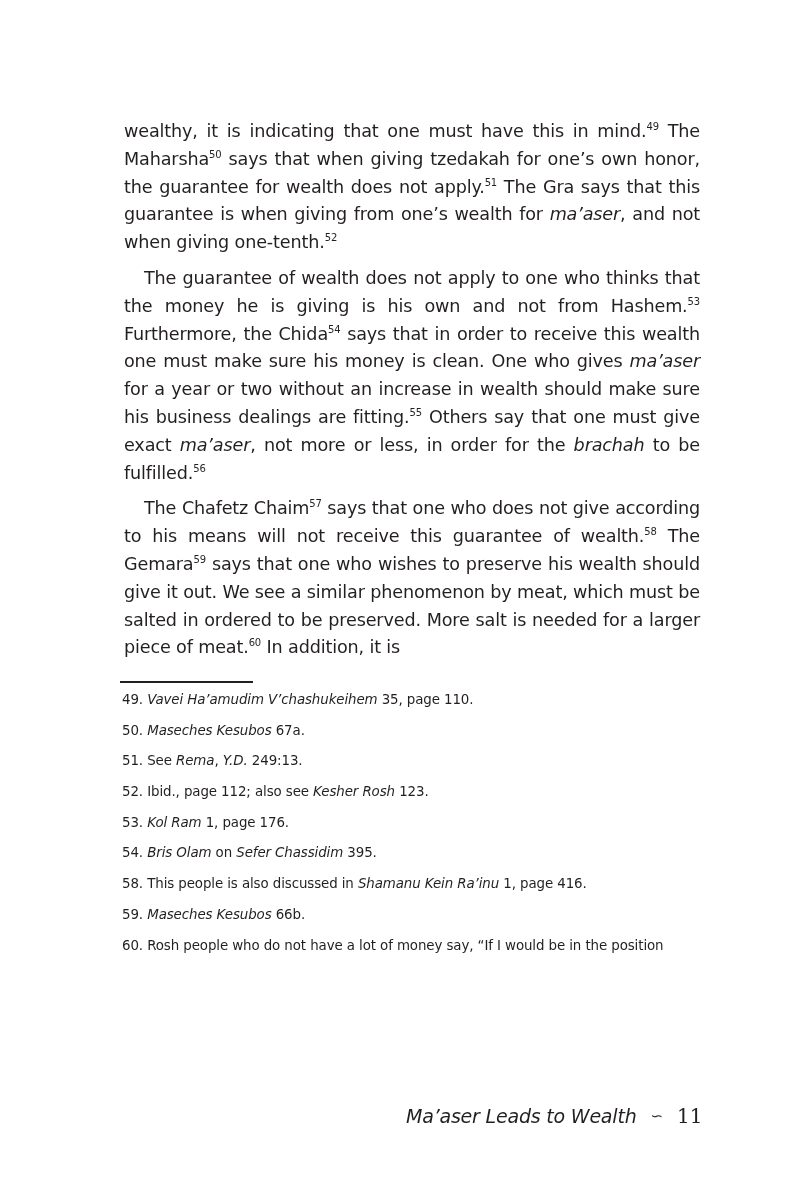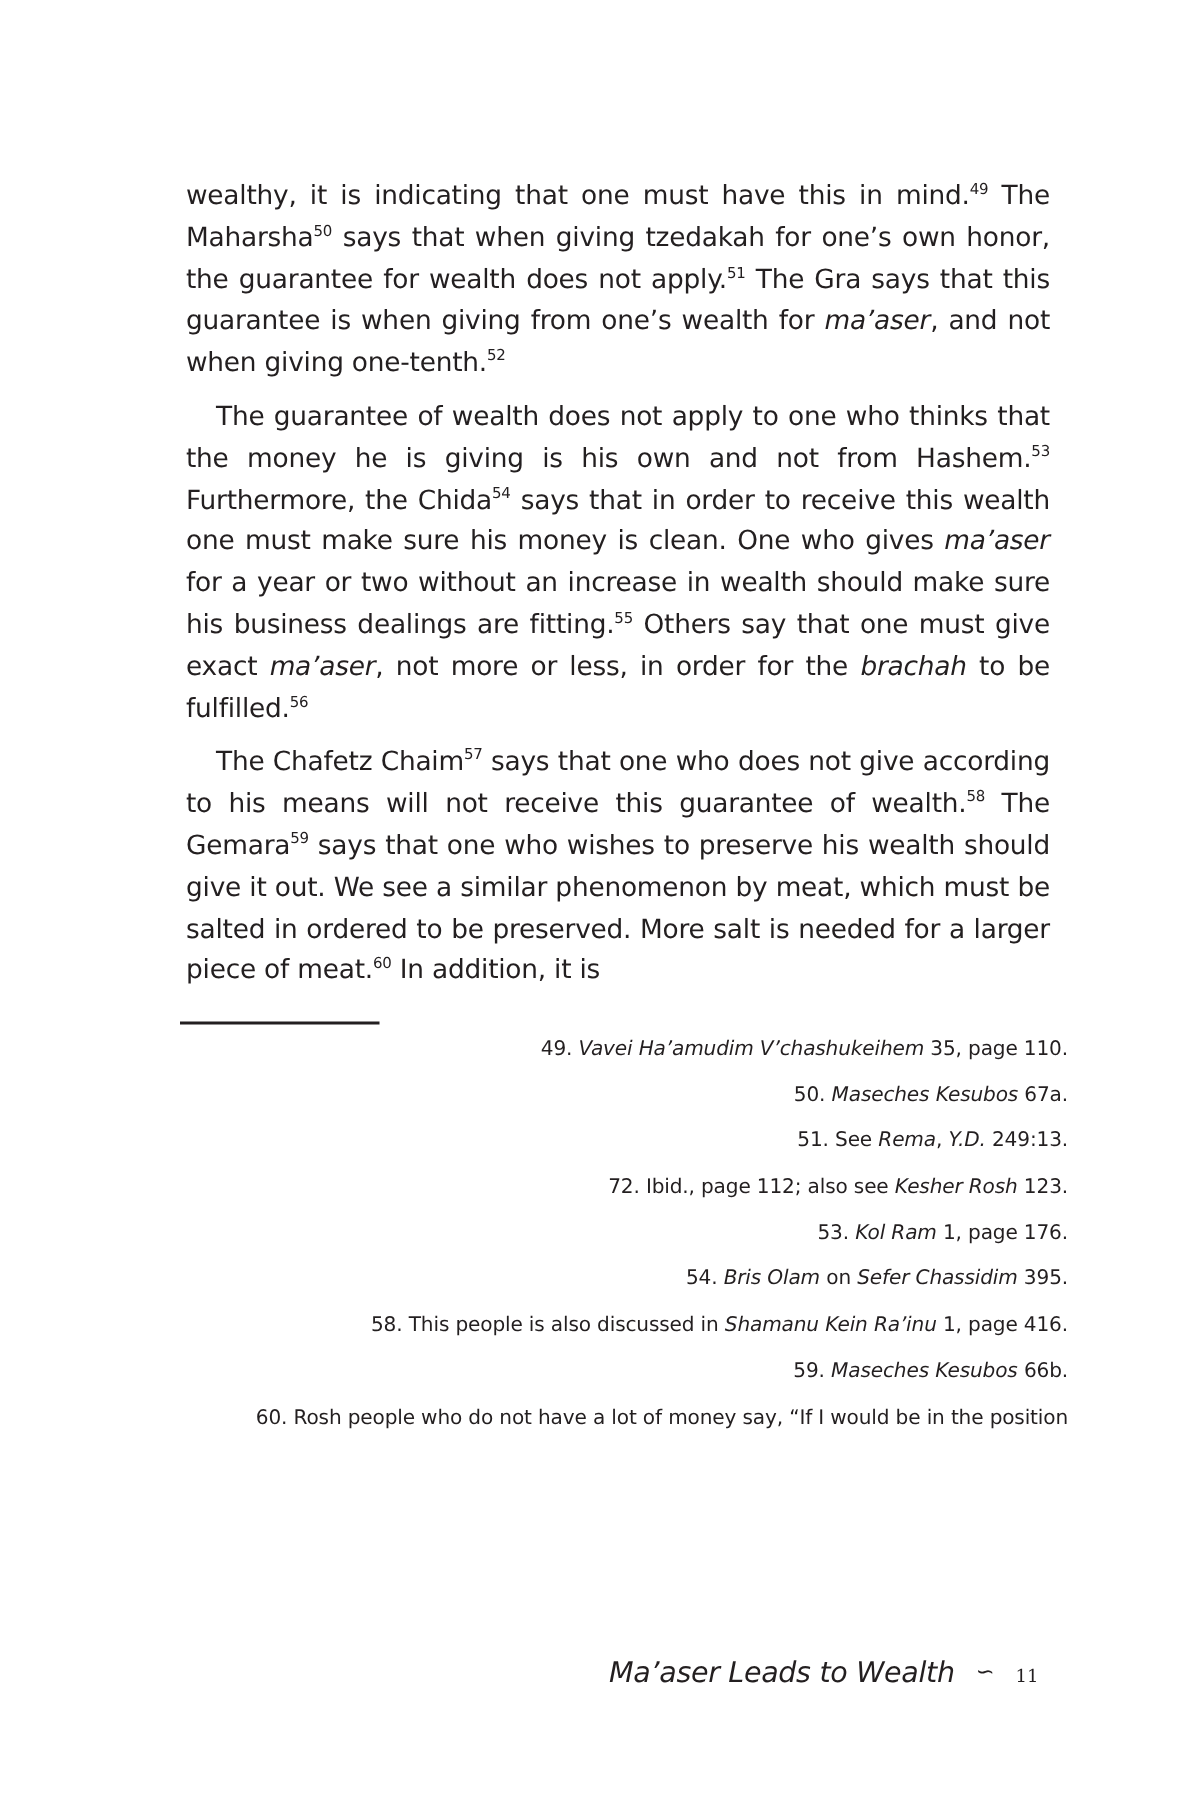--- a/index.html
+++ b/index.html
@@ -39,21 +39,20 @@
       top: 681px;
       width: 133px;
       height: 1.5px;
       background: #231f20;
     }
     .footnotes {
       position: absolute;
       left: 122px;
       top: 692px;
       width: 590px;
-      text-align: right;
     }
     .fn {
       font-size: 13.4px;
       line-height: 16px;
       height: 30.7px;
       white-space: nowrap;
       letter-spacing: -0.1px;
     }
     .fn .num { display: inline-block; }
     .running-foot {
@@ -68,39 +67,39 @@
       letter-spacing: -0.2px;
     }
     .running-foot .orn {
       display: inline-block;
       margin: 0 14px 0 14px;
       font-size: 15px;
       vertical-align: 2px;
     }
     .running-foot .pnum {
       font-family: "DejaVu Serif", "Liberation Serif", serif;
-      font-size: 12px;
+      font-size: 20px;
     }
   </style>
 </head>
 <body>
 
 <div class="page" id="body-text">
     <p class="para"><span>wealthy, it is indicating that one must have this in mind.</span><sup>49</sup><span> The Maharsha</span><sup>50</sup><span> says that when giving tzedakah for one’s own honor, the guarantee for wealth does not apply.</span><sup>51</sup><span> The Gra says that this guarantee is when giving from one’s wealth for </span><i>ma’aser</i><span>, and not when giving one-tenth.</span><sup>52</sup></p>
     <p class="para indent"><span>The guarantee of wealth does not apply to one who thinks that the money he is giving is his own and not from Hashem.</span><sup>53</sup><span> Furthermore, the Chida</span><sup>54</sup><span> says that in order to receive this wealth one must make sure his money is clean. One who gives </span><i>ma’aser</i><span> for a year or two without an increase in wealth should make sure his business dealings are fitting.</span><sup>55</sup><span> Others say that one must give exact </span><i>ma’aser</i><span>, not more or less, in order for the </span><i>brachah</i><span> to be fulfilled.</span><sup>56</sup></p>
     <p class="para indent"><span>The Chafetz Chaim</span><sup>57</sup><span> says that one who does not give according to his means will not receive this guarantee of wealth.</span><sup>58</sup><span> The Gemara</span><sup>59</sup><span> says that one who wishes to preserve his wealth should give it out. We see a similar phenomenon by meat, which must be salted in ordered to be preserved. More salt is needed for a larger piece of meat.</span><sup>60</sup><span> In addition, it is</span></p>
   </div>
 
 <div class="rule"></div>
 
 <div class="footnotes" id="footnotes">
     <div class="fn"><span class="num">49.</span> <i>Vavei Ha’amudim V’chashukeihem</i><span> 35, page 110.</span></div>
     <div class="fn"><span class="num">50.</span> <i>Maseches Kesubos</i><span> 67a.</span></div>
     <div class="fn"><span class="num">51.</span> <span>See </span><i>Rema</i><span>, </span><i>Y.D.</i><span> 249:13.</span></div>
-    <div class="fn"><span class="num">72.</span> <span>Ibid., page 112; also see </span><i>Kesher Rosh</i><span> 123.</span></div>
+    <div class="fn"><span class="num">52.</span> <span>Ibid., page 112; also see </span><i>Kesher Rosh</i><span> 123.</span></div>
     <div class="fn"><span class="num">53.</span> <i>Kol Ram</i><span> 1, page 176.</span></div>
     <div class="fn"><span class="num">54.</span> <i>Bris Olam</i><span> on </span><i>Sefer Chassidim</i><span> 395.</span></div>
     <div class="fn"><span class="num">58.</span> <span>This people is also discussed in </span><i>Shamanu Kein Ra’inu</i><span> 1, page 416.</span></div>
     <div class="fn"><span class="num">59.</span> <i>Maseches Kesubos</i><span> 66b.</span></div>
     <div class="fn"><span class="num">60.</span> <span>Rosh people who do not have a lot of money say, “If I would be in the position</span></div>
   </div>
 
 <div class="running-foot">
   <span class="title">Ma’aser Leads to Wealth</span><span class="orn">∽</span><span class="pnum">11</span>
 </div>

